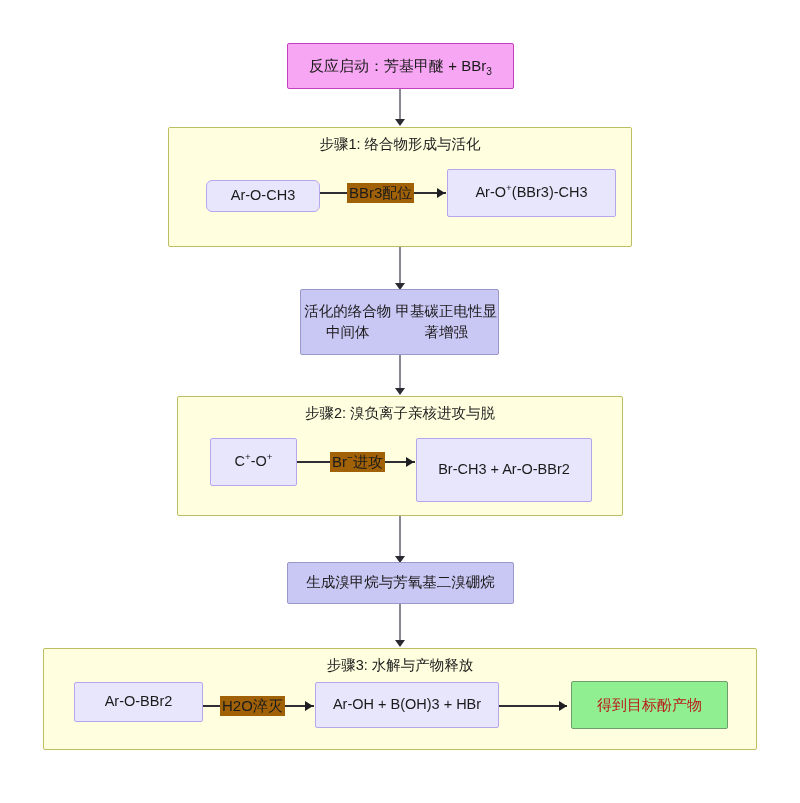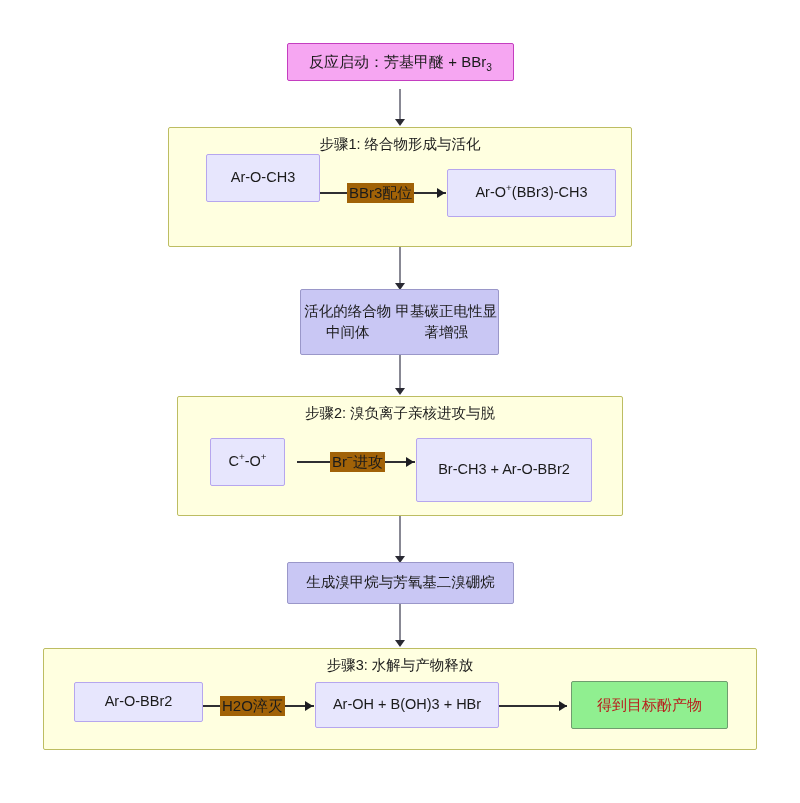--- a/index.html
+++ b/index.html
@@ -117,31 +117,31 @@
     line-height:1.2;
   }
   sup{font-size:.68em;vertical-align:super;line-height:0;}
   sub{font-size:.68em;vertical-align:sub;line-height:0;}
 </style>
 </head>
 <body>
 
 <div class="canvas">
 
-  <div class="node node-start" style="left:287px;top:43px;width:227px;height:38px;">
+  <div class="node node-start" style="left:287px;top:43px;width:227px;height:46px;">
     <span><span>反应启动：芳基甲醚 + BBr</span><sub>3</sub></span>
   </div>
 
   <div class="vline" style="left:399px;top:89px;height:32px;"></div>
   <div class="vhead" style="left:395px;top:119px;"></div>
 
   <div class="group" style="left:168px;top:127px;width:464px;height:120px;">
     <div class="group-title">步骤1: 络合物形成与活化</div>
 
-    <div class="node node-chem" style="left:37px;top:26px;width:114px;height:48px;">
+    <div class="node node-chem" style="left:37px;top:52px;width:114px;height:32px;border-radius:6px;">
       <span>Ar-O-CH3</span>
     </div>
 
     <div class="hline" style="left:151px;top:64px;width:126px;"></div>
     <div class="hhead" style="left:268px;top:60px;"></div>
     <div class="edge-label" style="left:178px;top:55px;">
       <span>BBr3配位</span>
     </div>
 
     <div class="node node-chem" style="left:278px;top:41px;width:169px;height:48px;">
@@ -158,21 +158,21 @@
   </div>
 
   <div class="vline" style="left:399px;top:355px;height:35px;"></div>
   <div class="vhead" style="left:395px;top:388px;"></div>
 
   <div class="group" style="left:177px;top:396px;width:446px;height:120px;">
     <div class="group-title clip-title">
       <span>步骤2: 溴负离子亲核进攻与脱</span>
     </div>
 
-    <div class="node node-chem" style="left:32px;top:41px;width:75px;height:48px;">
+    <div class="node node-chem" style="left:32px;top:41px;width:87px;height:48px;">
       <span><span>C</span><sup>+</sup><span>-O</span><sup>+</sup></span>
     </div>
 
     <div class="hline" style="left:119px;top:64px;width:118px;"></div>
     <div class="hhead" style="left:228px;top:60px;"></div>
     <div class="edge-label" style="left:152px;top:55px;">
       <span>Br</span><sup>−</sup><span>进攻</span>
     </div>
 
     <div class="node node-chem" style="left:238px;top:41px;width:176px;height:64px;">

